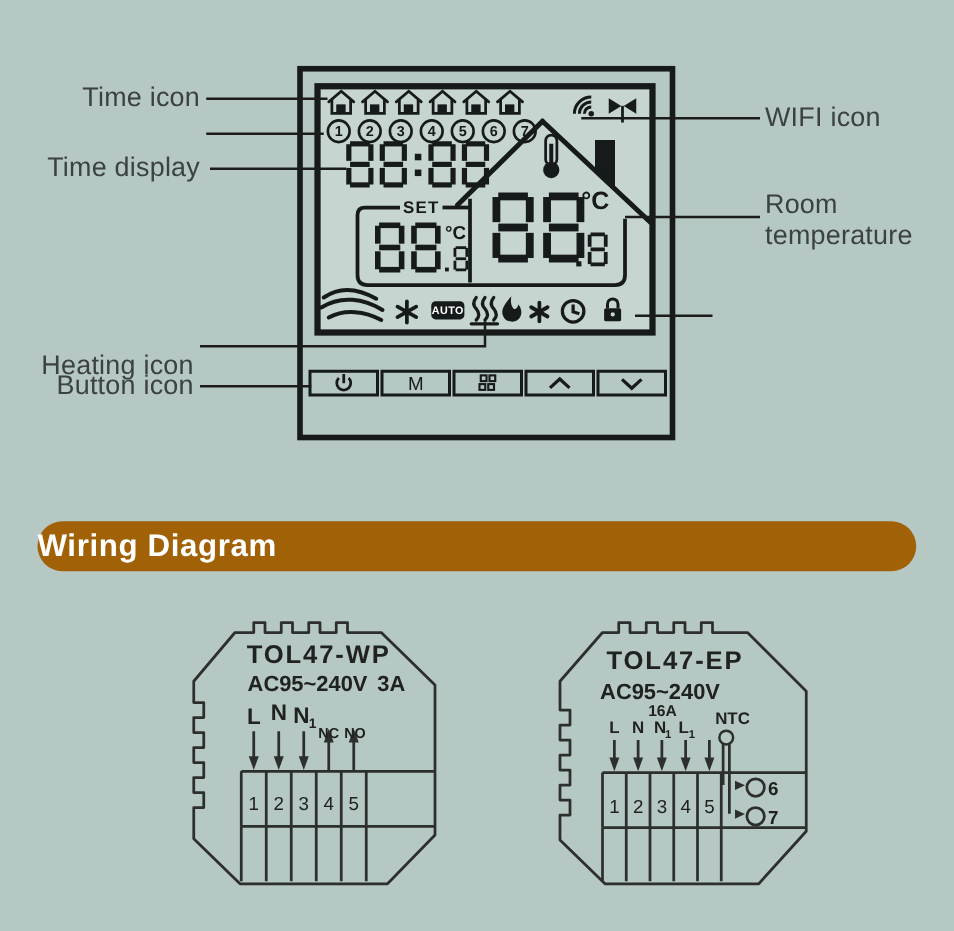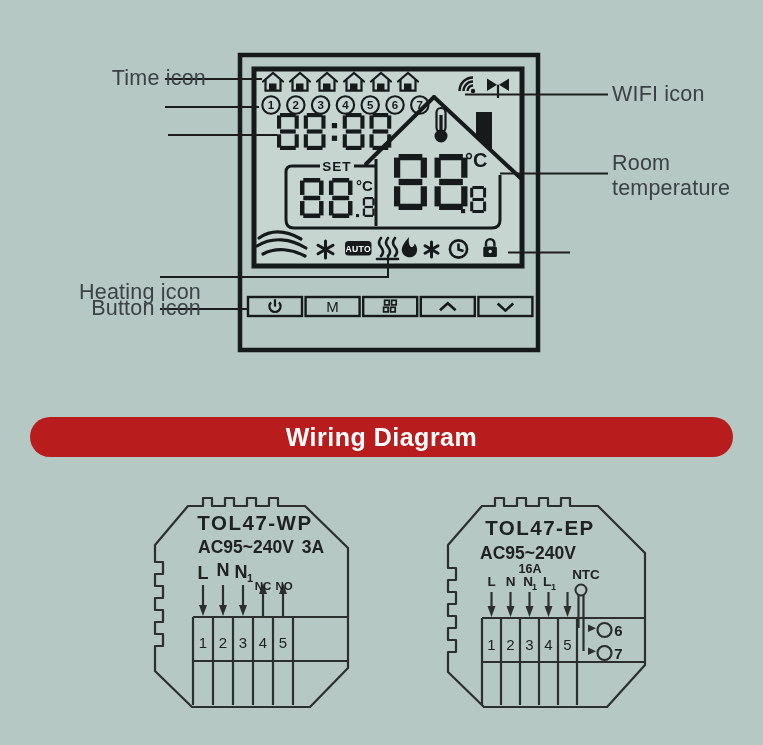--- a/index.html
+++ b/index.html
@@ -1,22 +1,22 @@
 <!DOCTYPE html>
 <html><head>
 <meta charset="utf-8">
 <style>
   html,body{margin:0;padding:0;}
   body{width:763px;height:745px;background:#b6c8c3;font-family:"Liberation Sans",sans-serif;}
   .stage{position:relative;width:763px;height:745px;overflow:hidden;background:#b6c8c3;}
   .stage svg{position:absolute;left:0;top:0;}
   .lbl{position:absolute;color:#3b4144;font-size:21.5px;line-height:25px;letter-spacing:.2px;font-weight:400;}
-  .lbl.right-align{text-align:right;padding-left:46px;}
+  .lbl.right-align{text-align:right;}
   .banner{position:absolute;left:30px;top:417px;width:703px;height:40px;border-radius:20px;
-          background:#b91c1c;color:#fff;display:flex;align-items:center;justify-content:center;
+          background:#a16207;color:#fff;display:flex;align-items:center;justify-content:flex-start;
           font-size:25px;font-weight:700;letter-spacing:.5px;}
   text{font-family:"Liberation Sans",sans-serif;}
   .seg{fill:#161a1a;}
 </style>
 </head>
 <body>
 
 <div class="stage">
 
 <svg width="763" height="745" viewBox="0 0 763 745">
@@ -289,20 +289,21 @@
       <text x="529.5" y="650" font-size="15">3</text>
       <text x="548.5" y="650" font-size="15">4</text>
       <text x="567.5" y="650" font-size="15">5</text>
       <text x="618.5" y="636" font-size="15" font-weight="700">6</text>
       <text x="618.5" y="659" font-size="15" font-weight="700">7</text>
     </g>
   </g>
 </svg>
 
 <div class="lbl right-align" style="left:0;top:66px;width:160px;">Time icon</div>
+<div class="lbl right-align" style="left:0;top:122px;width:160px;">Time display</div>
 <div class="lbl right-align" style="left:0;top:264px;width:155px;margin-top:16px;">Heating icon</div>
 <div class="lbl right-align" style="left:0;top:296px;width:155px;">Button icon</div>
 <div class="lbl" style="left:612px;top:82px;width:145px;">WIFI icon</div>
 <div class="lbl" style="left:612px;top:151px;width:135px;">Room temperature</div>
 
 <div class="banner">
   <span>Wiring Diagram</span>
 </div>
 
 </div>

